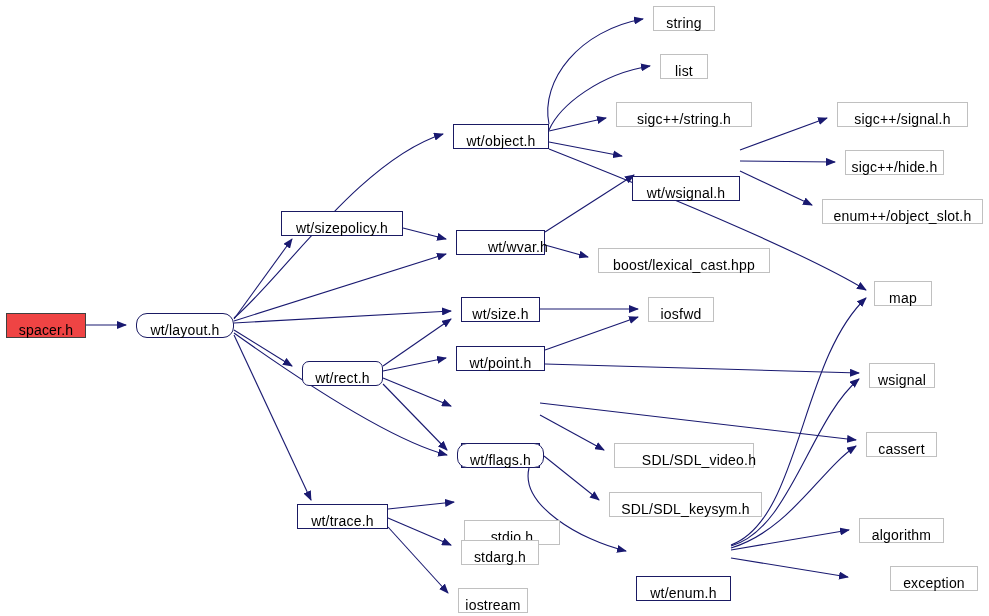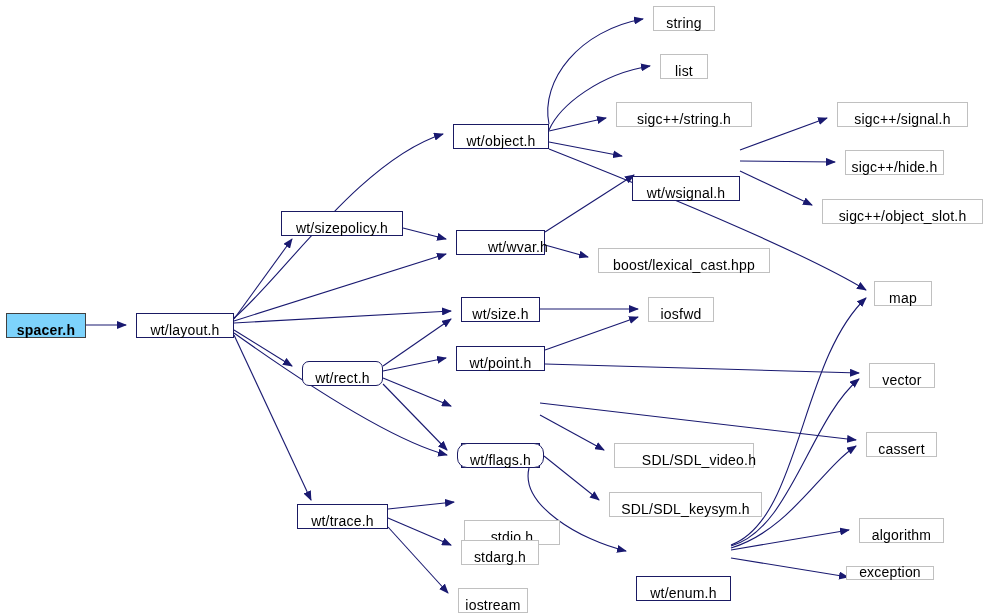--- a/index.html
+++ b/index.html
@@ -38,23 +38,22 @@
     color: #000000;
     background: #ffffff;
     border: 1px solid #c0c0c0;
     letter-spacing: 0.2px;
     -webkit-font-smoothing: antialiased;
   }
   .node.internal {
     border: 1px solid #1a1a63;
   }
   .node.root {
-    background: #7dd3fc;
+    background: #ef4444;
     border: 1px solid #404040;
-    font-weight: bold;
   }
   .node-label {
     pointer-events: none;
   }
 </style>
 </head>
 <body>
 
 <div id="graph-canvas">
 
@@ -103,21 +102,21 @@
         <path d="M 731,548 C 790,530 820,470 856,446" fill="none" stroke="#191970" stroke-width="1.1" marker-end="url(#arrowhead)"></path>
         <path d="M 731,550 L 849,530" fill="none" stroke="#191970" stroke-width="1.1" marker-end="url(#arrowhead)"></path>
         <path d="M 731,558 L 848,577" fill="none" stroke="#191970" stroke-width="1.1" marker-end="url(#arrowhead)"></path>
       </g>
   </svg>
 
   <div id="nodes-layer">
       <div class="node root" style="left: 6px; top: 313px; width: 80px; height: 25px;">
         <span class="node-label">spacer.h</span>
       </div>
-      <div class="node internal" style="left: 136px; top: 313px; width: 98px; height: 25px;">
+      <div class="node internal" style="left: 136px; top: 313px; width: 98px; height: 25px; border-radius: 11px;">
         <span class="node-label">wt/layout.h</span>
       </div>
       <div class="node internal" style="left: 453px; top: 124px; width: 96px; height: 25px;">
         <span class="node-label">wt/object.h</span>
       </div>
       <div class="node internal" style="left: 281px; top: 211px; width: 122px; height: 25px;">
         <span class="node-label">wt/sizepolicy.h</span>
       </div>
       <div class="node internal" style="left: 456px; top: 230px; width: 89px; height: 25px; padding-left: 35px;">
         <span class="node-label">wt/wvar.h</span>
@@ -155,33 +154,33 @@
       <div class="node external" style="left: 616px; top: 102px; width: 136px; height: 25px;">
         <span class="node-label">sigc++/string.h</span>
       </div>
       <div class="node external" style="left: 837px; top: 102px; width: 131px; height: 25px;">
         <span class="node-label">sigc++/signal.h</span>
       </div>
       <div class="node external" style="left: 845px; top: 150px; width: 99px; height: 25px;">
         <span class="node-label">sigc++/hide.h</span>
       </div>
       <div class="node external" style="left: 822px; top: 199px; width: 161px; height: 25px;">
-        <span class="node-label">sigc++/object_slot.h</span>
+        <span class="node-label">enum++/object_slot.h</span>
       </div>
       <div class="node external" style="left: 598px; top: 248px; width: 172px; height: 25px;">
         <span class="node-label">boost/lexical_cast.hpp</span>
       </div>
       <div class="node external" style="left: 874px; top: 281px; width: 58px; height: 25px;">
         <span class="node-label">map</span>
       </div>
       <div class="node external" style="left: 648px; top: 297px; width: 66px; height: 25px;">
         <span class="node-label">iosfwd</span>
       </div>
       <div class="node external" style="left: 869px; top: 363px; width: 66px; height: 25px;">
-        <span class="node-label">vector</span>
+        <span class="node-label">wsignal</span>
       </div>
       <div class="node external" style="left: 866px; top: 432px; width: 71px; height: 25px;">
         <span class="node-label">cassert</span>
       </div>
       <div class="node external" style="left: 614px; top: 443px; width: 140px; height: 25px; padding-left: 30px;">
         <span class="node-label">SDL/SDL_video.h</span>
       </div>
       <div class="node external" style="left: 609px; top: 492px; width: 153px; height: 25px;">
         <span class="node-label">SDL/SDL_keysym.h</span>
       </div>
@@ -190,18 +189,18 @@
       </div>
       <div class="node external" style="left: 461px; top: 540px; width: 78px; height: 25px;">
         <span class="node-label">stdarg.h</span>
       </div>
       <div class="node external" style="left: 458px; top: 588px; width: 70px; height: 25px;">
         <span class="node-label">iostream</span>
       </div>
       <div class="node external" style="left: 859px; top: 518px; width: 85px; height: 25px;">
         <span class="node-label">algorithm</span>
       </div>
-      <div class="node external" style="left: 846px; top: 566px; width: 88px; height: 14px;">
+      <div class="node external" style="left: 890px; top: 566px; width: 88px; height: 25px;">
         <span class="node-label">exception</span>
       </div>
     </div>
 
 </div>
 
 </body></html>

